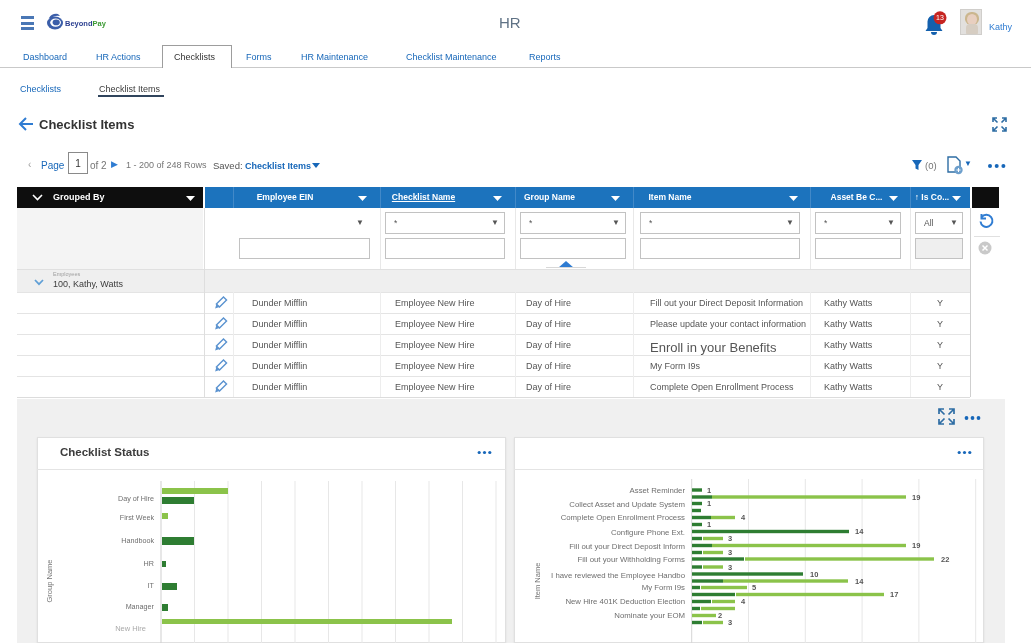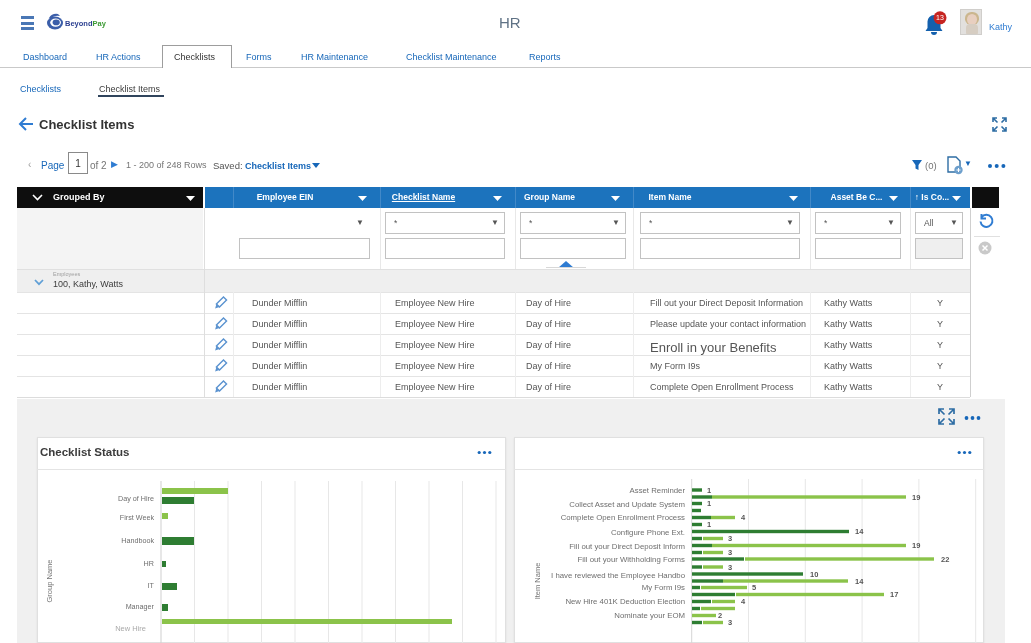--- a/index.html
+++ b/index.html
@@ -285,21 +285,21 @@
   </g>
 </svg>
 <svg class="abs" style="left:964px;top:415px;" width="17" height="6" viewBox="0 0 17 6">
       <circle cx="2.5" cy="3" r="1.9" fill="#1767b9"></circle>
       <circle cx="8.5" cy="3" r="1.9" fill="#1767b9"></circle>
       <circle cx="14.5" cy="3" r="1.9" fill="#1767b9"></circle>
     </svg>
 
 <div class="abs" style="left:37px;top:437px;width:469px;height:206px;background:#fff;border:1px solid #e0e0e0;box-shadow:0 1px 2px rgba(0,0,0,0.08);"></div>
 <div class="abs" style="left:37px;top:437px;width:469px;height:33px;border-bottom:1px solid #e4e4e4;"></div>
-<div class="abs" style="left:40px;top:446px;font-size:11.5px;font-weight:bold;color:#3c3c3c;">Checklist Status</div>
+<div class="abs" style="left:60px;top:446px;font-size:11.5px;font-weight:bold;color:#3c3c3c;">Checklist Status</div>
 <svg class="abs" style="left:477px;top:450px;" width="15" height="5" viewBox="0 0 15 5">
       <circle cx="2.2" cy="2.5" r="1.6" fill="#1767b9"></circle>
       <circle cx="7.5" cy="2.5" r="1.6" fill="#1767b9"></circle>
       <circle cx="12.8" cy="2.5" r="1.6" fill="#1767b9"></circle>
     </svg>
 <div id="chart-left">
       <svg class="abs" style="left:38px;top:471px;" width="468" height="172" viewBox="0 0 468 172">
         <line x1="123" y1="10" x2="123" y2="172" stroke="#cfcfcf" stroke-width="1"></line>
         <line x1="156.5" y1="10" x2="156.5" y2="172" stroke="#e7e7e7" stroke-width="1"></line>
         <line x1="190" y1="10" x2="190" y2="172" stroke="#e7e7e7" stroke-width="1"></line>

